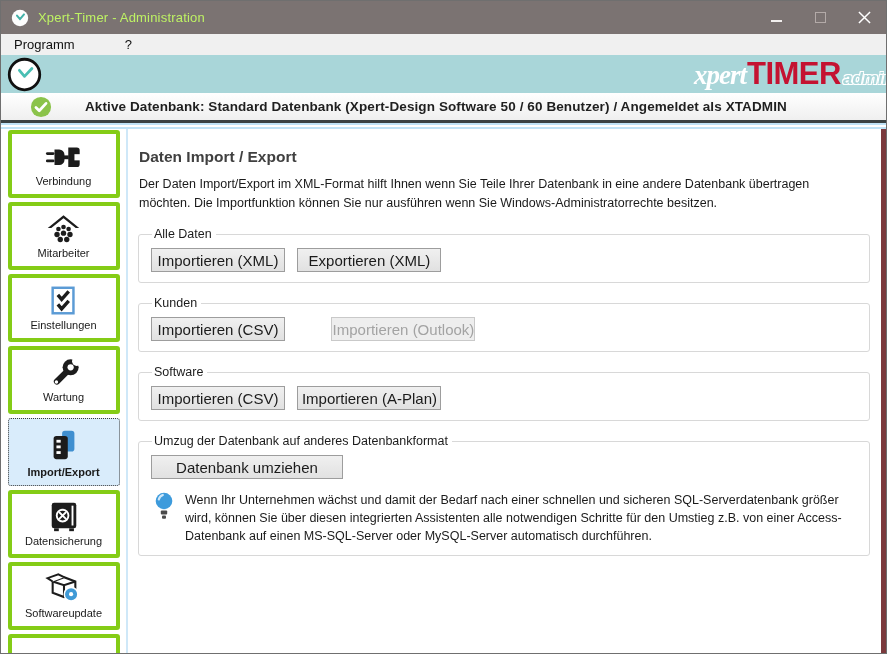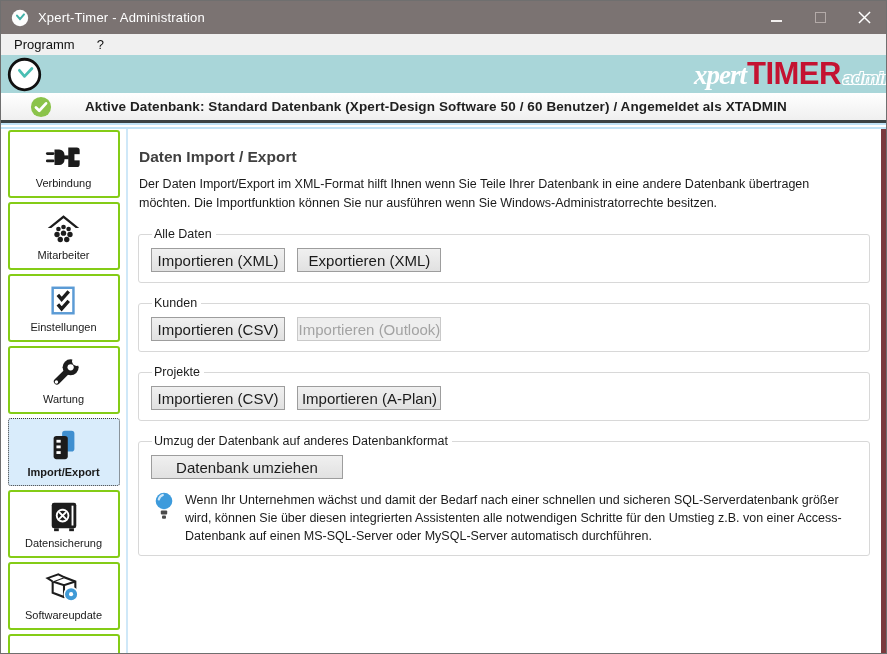--- a/index.html
+++ b/index.html
@@ -6,32 +6,32 @@
   html,body { background:#4a4a4a; }
   .window {
     position: relative; width: 887px; height: 654px;
     font-family: "Liberation Sans", sans-serif;
     background: #ffffff; overflow: hidden;
     border: 1px solid #6f6f6f;
   }
   
   .titlebar {
     height: 33px; background: #7b7372; display: flex; align-items: center;
-    padding-left: 9px; color: #ffffff;
+    padding-left: 9px; color: #bef264;
   }
   .app-icon { width: 20px; height: 20px; display: inline-flex; }
   .titlebar .title { font-size: 13px; margin-left: 8px; letter-spacing: .2px; }
   .controls { margin-left: auto; display: flex; height: 100%; }
   .ctrl { width: 44px; height: 100%; display: flex; align-items: center; justify-content: center; cursor: default; }
   .min-glyph { width: 11px; height: 0; border-bottom: 2px solid #f2efee; margin-top: 6px; display:block; }
   .max-glyph { width: 11px; height: 11px; border: 1px solid #b3aaa8; display:block; }
   
   .menubar {
     height: 21px; background: #f0f0f0; display: flex; align-items: center;
-    font-size: 13px; color: #111; padding-left: 9px; gap: 14px;
+    font-size: 13px; color: #111; padding-left: 9px; gap: 42px;
   }
   .menu-item { padding: 1px 4px; }
   
   .header {
     height: 38px; background: #a9d6d9; position: relative; overflow: hidden;
     display: flex; align-items: center;
   }
   .logo-clock { width: 37px; height: 37px; margin-left: 5px; display: inline-flex; }
   .brand { position: absolute; right: -7px; bottom: 1px; white-space: nowrap; display: flex; align-items: baseline; }
   .brand .b1 {
@@ -52,21 +52,21 @@
   .status-text { font-size: 13.5px; font-weight: 700; color: #1f1f1f; margin-left: 9px; letter-spacing: .1px; }
   .sep-dark { height: 3px; background: #3a4243; }
   .sep-blue { height: 6px; background: linear-gradient(#bfe3f7 0 2px, #ffffff 2px 4px, #bfe3f7 4px 6px); }
   
   .body { position: relative; height: 526px; display: flex; background: #fff; }
   .right-strip { position: absolute; right: 0; top: 0; bottom: 0; width: 5px; background: #7b3a3d; }
   
   .sidebar { width: 127px; padding-top: 1px; border-right: 2px solid #cfe8f8; flex: none; }
   .card {
     width: 112px; height: 68px; margin: 0 auto 4px auto;
-    border: 2px solid #84cc16; border-radius: 3px; background: #fff;
+    border: 4px solid #84cc16; border-radius: 3px; background: #fff;
     display: flex; flex-direction: column; align-items: center; cursor: pointer;
   }
   .card .icn { flex: 1; display: flex; align-items: center; justify-content: center; padding-top: 5px; }
   .card .lbl { font-size: 11px; color: #1a1a1a; padding-bottom: 7px; }
   .card.selected { background: #d9ecfb; border: 1px dotted #3c3c3c; }
   .card.selected .lbl { font-weight: 700; }
   .card.partial { height: 40px; margin-bottom: 0; }
   
   .content { flex: 1; padding: 9px 12px 0 10px; min-width: 0; }
   .content h1 { font-size: 15.5px; font-weight: 700; color: #404040; margin: 10px 0 9px 1px; }
@@ -75,21 +75,21 @@
     border: 1px solid #d8d8d8; border-radius: 3px; margin: 0 4px 13px 0;
     padding: 7px 10px 10px 12px;
   }
   legend { font-size: 12.5px; color: #1b1b1b; padding: 0 4px 0 2px; margin-left: 1px; }
   .btn {
     height: 24px; font-family: "Liberation Sans", sans-serif; font-size: 15px; color: #1b1b1b;
     background: linear-gradient(#f0f0f0, #e1e1e1); border: 1px solid #9d9d9d;
     margin-right: 8px; cursor: pointer;
   }
   .btn.w134 { width: 134px; } .btn.w144 { width: 144px; } .btn.w180 { width: 192px; }
-  .btn:disabled { color: #a3a3a3; background: #eeeeee; border-color: #c9c9c9; cursor: default; }
+  .btn:disabled { color: #a3a3a3; background: #eeeeee; border-color: #c9c9c9; cursor: default; margin-left: 34px; }
   .info-row { display: flex; gap: 10px; margin-top: 12px; align-items: flex-start; }
   .bulb { width: 21px; flex: none; display: inline-flex; margin-left: 3px; }
   .info-row p { font-size: 12.5px; line-height: 18px; color: #1a1a1a; max-width: 705px; }
 </style>
 </head>
 <body>
 
 <div class="window">
 
   <div class="titlebar">
@@ -264,21 +264,21 @@
         <button class="btn w144">Exportieren (XML)</button>
       </fieldset>
 
       <fieldset>
         <legend>Kunden</legend>
         <button class="btn w134">Importieren (CSV)</button>
         <button class="btn w144" disabled="">Importieren (Outlook)</button>
       </fieldset>
 
       <fieldset>
-        <legend>Projekte</legend>
+        <legend>Software</legend>
         <button class="btn w134">Importieren (CSV)</button>
         <button class="btn w144">Importieren (A-Plan)</button>
       </fieldset>
 
       <fieldset>
         <legend>Umzug der Datenbank auf anderes Datenbankformat</legend>
         <button class="btn w180">Datenbank umziehen</button>
         <div class="info-row">
           <span class="bulb">
             <svg viewBox="0 0 20 30" width="20" height="30">

